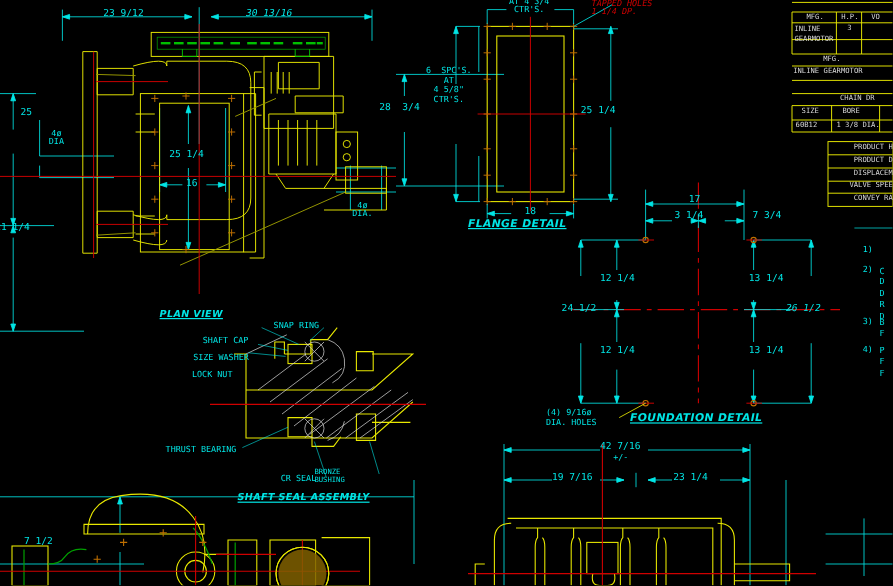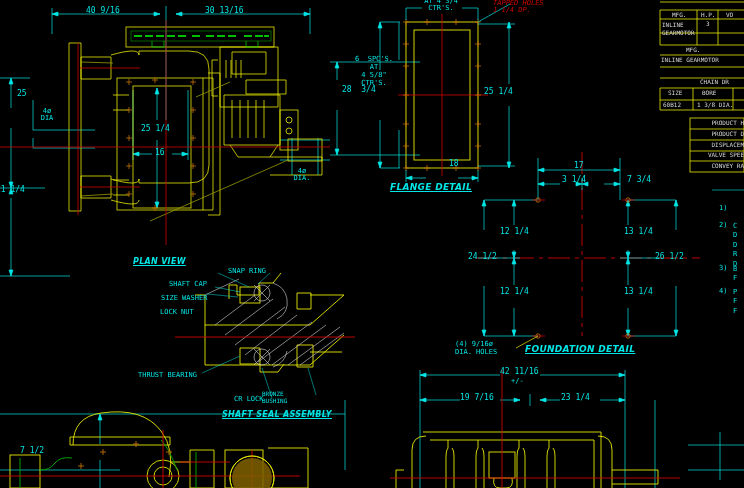--- a/index.html
+++ b/index.html
@@ -449,69 +449,69 @@
     <line x1="690" y1="129" x2="744" y2="129"></line>
     <line x1="690" y1="140" x2="744" y2="140"></line>
     <line x1="690" y1="151" x2="744" y2="151"></line>
     <line x1="690" y1="161" x2="744" y2="161"></line>
   </g>
   <g stroke="#00e5e5" stroke-width="0.6">
     <line x1="712" y1="190" x2="744" y2="190"></line>
   </g>
 </svg>
 
-<div class="txt cy t8" style="left:86px;top:7px;">40 9/16</div>
-<div class="txt cy t8" style="left:205px;top:7px;">30 13/16</div>
+<div class="txt cy t8" style="left:86px;top:7px;">23 9/12</div>
+<div class="txt cy t8" style="left:205px;top:7px;font-style:italic;">30 13/16</div>
 <div class="txt cy t8" style="left:17px;top:90px;">25</div>
 <div class="txt cy t8" style="left:-4px;top:186px;">21 1/4</div>
 <div class="txt cy t8" style="left:141px;top:125px;">25 1/4</div>
 <div class="txt cy t8" style="left:155px;top:149px;">16</div>
 <div class="txt cy t7 ctr" style="left:32px;top:108px;width:30px;">4ø
 DIA</div>
 <div class="txt cy t7 ctr" style="left:287px;top:168px;width:30px;">4ø
 DIA.</div>
 <div class="txt cy t8 ttl" style="left:133px;top:258px;">PLAN VIEW</div>
 
 <div class="txt re t7" style="left:493px;top:0px;">TAPPED HOLES
 1 1/4 DP.</div>
 <div class="txt cy t7 ctr" style="left:410px;top:-2px;width:62px;">AT 4 3/4
 CTR'S.</div>
 <div class="txt cy t7 ctr" style="left:352px;top:55px;width:44px;line-height:1.15;">6  SPC'S.
 AT
 4 5/8"
 CTR'S.</div>
-<div class="txt cy t8" style="left:342px;top:86px;">28  3/4</div>
+<div class="txt cy t8" style="left:316px;top:86px;">28  3/4</div>
 <div class="txt cy t8" style="left:484px;top:88px;">25 1/4</div>
-<div class="txt cy t8" style="left:437px;top:160px;margin-left:12px;">18</div>
+<div class="txt cy t8" style="left:437px;top:172px;">18</div>
 <div class="txt cy t9 ttl" style="left:390px;top:183px;">FLANGE DETAIL</div>
 
 <div class="txt cy t8" style="left:574px;top:162px;">17</div>
 <div class="txt cy t8" style="left:562px;top:176px;">3 1/4</div>
 <div class="txt cy t8" style="left:627px;top:176px;">7 3/4</div>
 <div class="txt cy t8" style="left:500px;top:228px;">12 1/4</div>
 <div class="txt cy t8" style="left:500px;top:288px;">12 1/4</div>
 <div class="txt cy t8" style="left:468px;top:253px;">24 1/2</div>
 <div class="txt cy t8" style="left:624px;top:228px;">13 1/4</div>
 <div class="txt cy t8" style="left:624px;top:288px;">13 1/4</div>
-<div class="txt cy t8" style="left:655px;top:253px;">26 1/2</div>
+<div class="txt cy t8" style="left:655px;top:253px;font-style:italic;">26 1/2</div>
 <div class="txt cy t7" style="left:455px;top:340px;line-height:1.2;">(4) 9/16ø
 DIA. HOLES</div>
 <div class="txt cy t9 ttl" style="left:525px;top:345px;">FOUNDATION DETAIL</div>
 
 <div class="txt cy t7" style="left:228px;top:268px;">SNAP RING</div>
 <div class="txt cy t7" style="left:169px;top:281px;">SHAFT CAP</div>
 <div class="txt cy t7" style="left:161px;top:295px;">SIZE WASHER</div>
 <div class="txt cy t7" style="left:160px;top:309px;">LOCK NUT</div>
 <div class="txt cy t7" style="left:138px;top:372px;">THRUST BEARING</div>
-<div class="txt cy t7" style="left:234px;top:396px;">CR LOCK</div>
+<div class="txt cy t7" style="left:234px;top:396px;">CR SEAL</div>
 <div class="txt cy t6" style="left:262px;top:390px;line-height:1.2;">BRONZE
 BUSHING</div>
-<div class="txt cy t8 ttl" style="left:198px;top:411px;margin-left:24px;">SHAFT SEAL ASSEMBLY</div>
-
-<div class="txt cy t8" style="left:500px;top:368px;">42 11/16</div>
+<div class="txt cy t8 ttl" style="left:198px;top:411px;">SHAFT SEAL ASSEMBLY</div>
+
+<div class="txt cy t8" style="left:500px;top:368px;">42 7/16</div>
 <div class="txt cy t7" style="left:511px;top:378px;">+/-</div>
 <div class="txt cy t8" style="left:460px;top:394px;">19 7/16</div>
 <div class="txt cy t8" style="left:561px;top:394px;">23 1/4</div>
 <div class="txt cy t8" style="left:20px;top:447px;">7 1/2</div>
 
 <div class="txt wh t6" style="left:672px;top:12px;">MFG.</div>
 <div class="txt wh t6" style="left:701px;top:12px;">H.P.</div>
 <div class="txt wh t6" style="left:726px;top:12px;">VO</div>
 <div class="txt wh t6" style="left:662px;top:21px;line-height:1.25;">INLINE
 GEARMOTOR</div>

